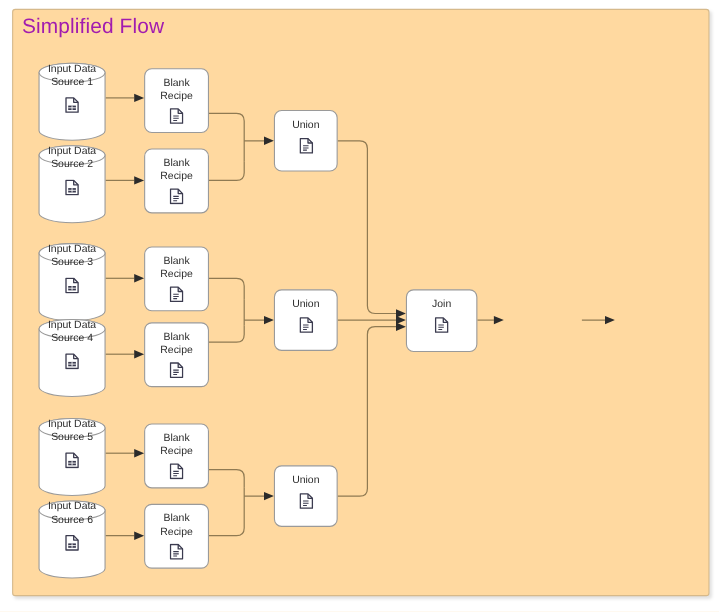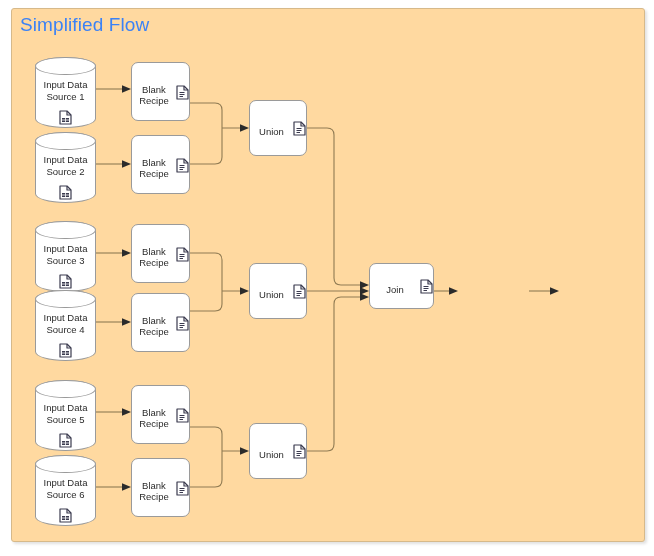--- a/index.html
+++ b/index.html
@@ -36,34 +36,34 @@
     border-radius: 3px;
     box-sizing: border-box;
     box-shadow: 2px 2px 3px rgba(0,0,0,0.12);
   }
 
   .panel-title {
     position: absolute;
     left: 20px;
     top: 14px;
     font-size: 19px;
-    color: #3b82f6;
+    color: #a21caf;
     letter-spacing: 0.1px;
     white-space: nowrap;
   }
 
   
   .node {
     position: absolute;
     background: #ffffff;
     border: 1px solid #9a9a9a;
     border-radius: 7px;
     box-sizing: border-box;
     display: flex;
-    flex-direction: row;
+    flex-direction: column;
     align-items: center;
     z-index: 4;
   }
   .node .label {
     font-size: 9.5px;
     line-height: 11.5px;
     color: #2b2b2b;
     text-align: center;
     padding: 7px 4px 0 4px;
     width: 100%;
@@ -107,21 +107,20 @@
     align-items: center;
     justify-content: flex-start;
   }
   .cyl .label {
     position: relative;
     z-index: 2;
     font-size: 9.5px;
     line-height: 11.5px;
     color: #2b2b2b;
     text-align: center;
-    margin-top: 22px;
     width: 100%;
   }
   .cyl .glyph {
     position: relative;
     z-index: 2;
     margin-top: 8px;
   }
 
   
   .edges {
@@ -390,21 +389,21 @@
     <div class="label">Union</div>
     <div class="glyph">
       <svg width="13" height="15" viewBox="0 0 13 15">
         <path d="M1 1h7l4 4v9H1z" fill="#ffffff" stroke="#3b3b4f" stroke-width="1.2" stroke-linejoin="round"></path>
         <path d="M8 1v4h4" fill="none" stroke="#3b3b4f" stroke-width="1.2" stroke-linejoin="round"></path>
         <path d="M3.5 7.5h5M3.5 9.5h5M3.5 11.5h3.5" stroke="#3b3b4f" stroke-width="1"></path>
       </svg>
     </div>
   </div>
 
-  <div class="node" style="left:369px; top:263px; width:65px; height:46px;">
+  <div class="node" style="left:369px; top:263px; width:65px; height:57px;">
     <div class="label">Join</div>
     <div class="glyph">
       <svg width="13" height="15" viewBox="0 0 13 15">
         <path d="M1 1h7l4 4v9H1z" fill="#ffffff" stroke="#3b3b4f" stroke-width="1.2" stroke-linejoin="round"></path>
         <path d="M8 1v4h4" fill="none" stroke="#3b3b4f" stroke-width="1.2" stroke-linejoin="round"></path>
         <path d="M3.5 7.5h5M3.5 9.5h5M3.5 11.5h3.5" stroke="#3b3b4f" stroke-width="1"></path>
       </svg>
     </div>
   </div>
 

